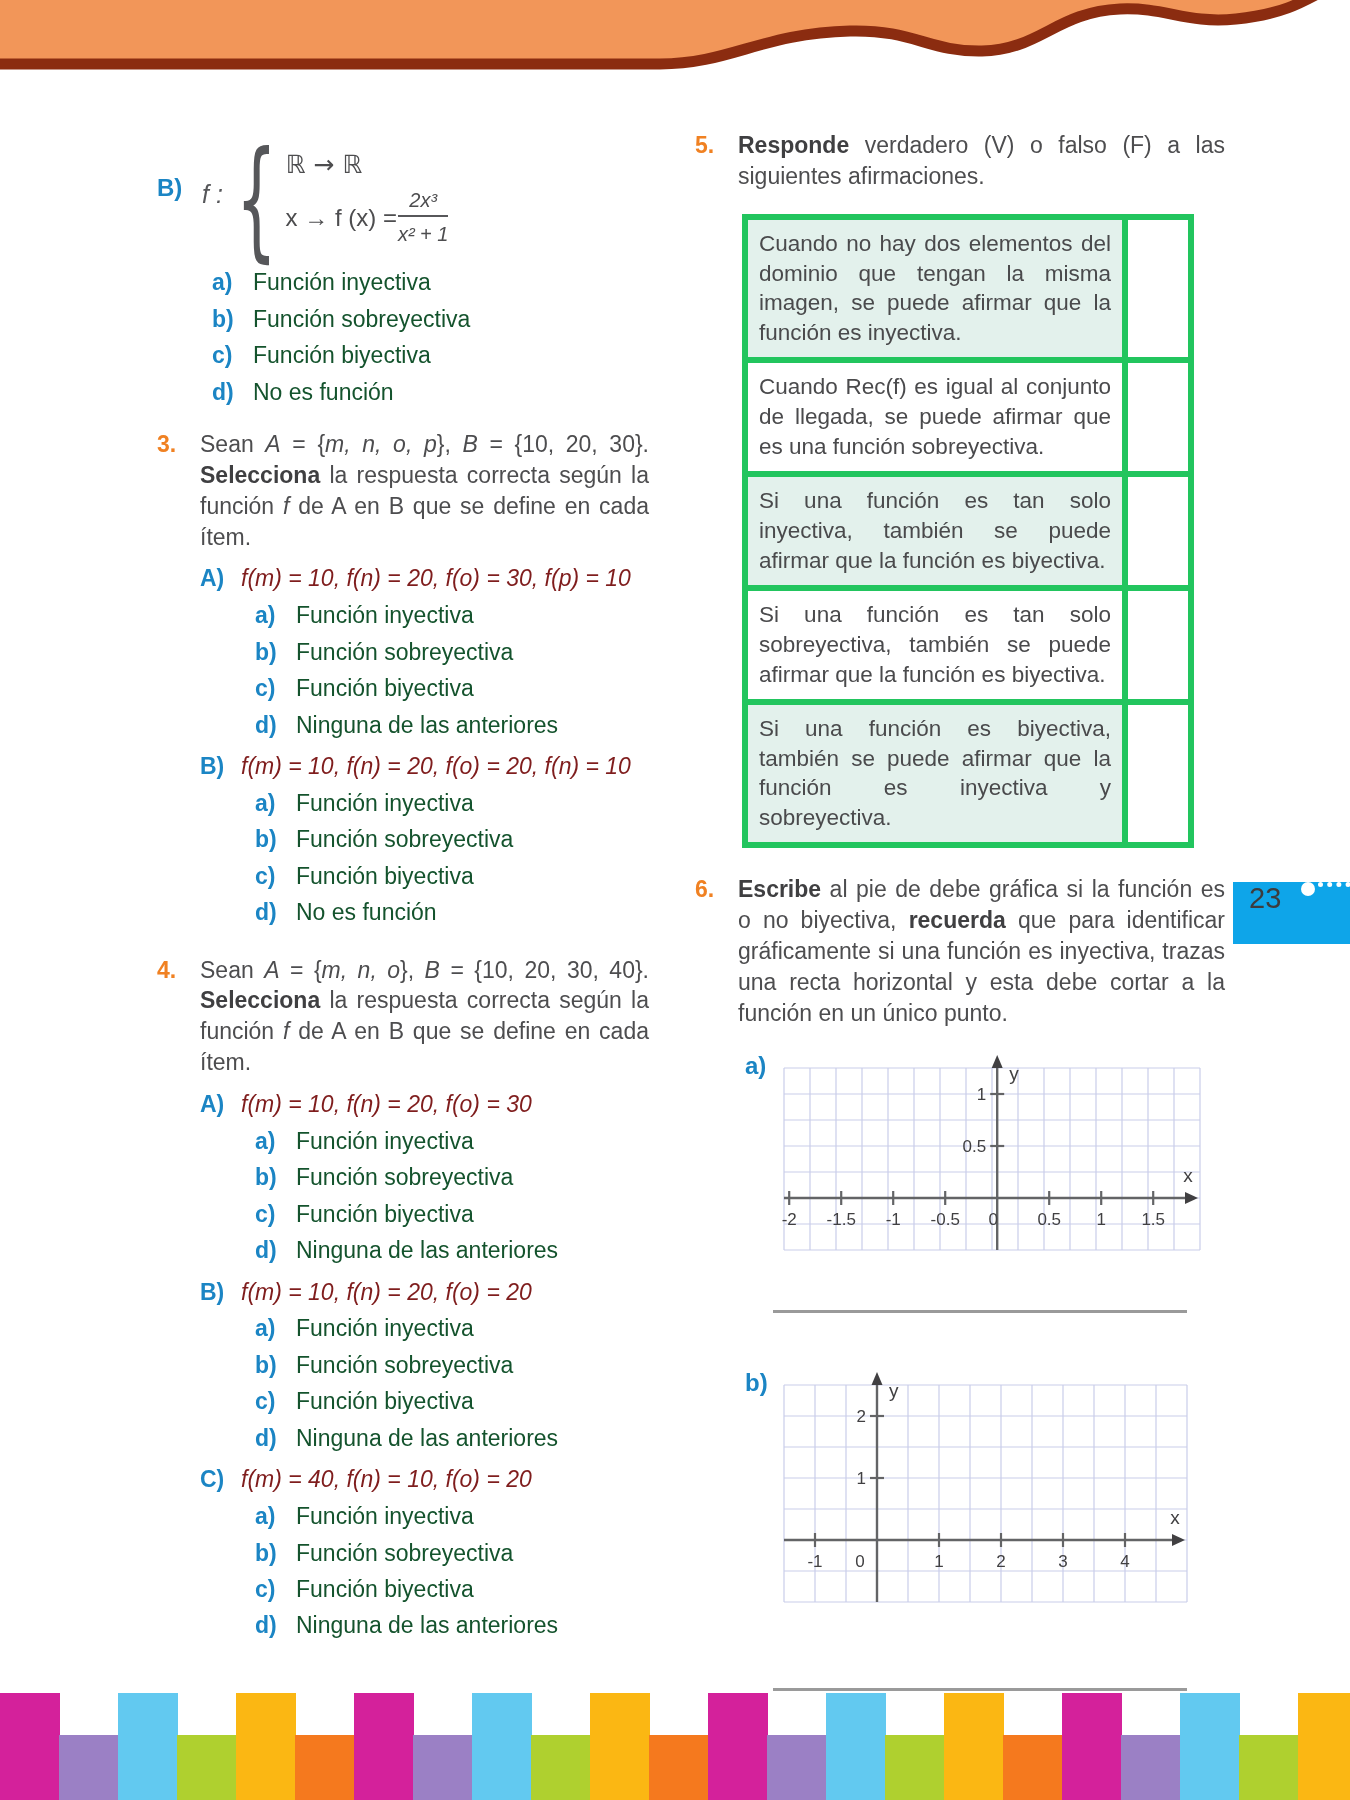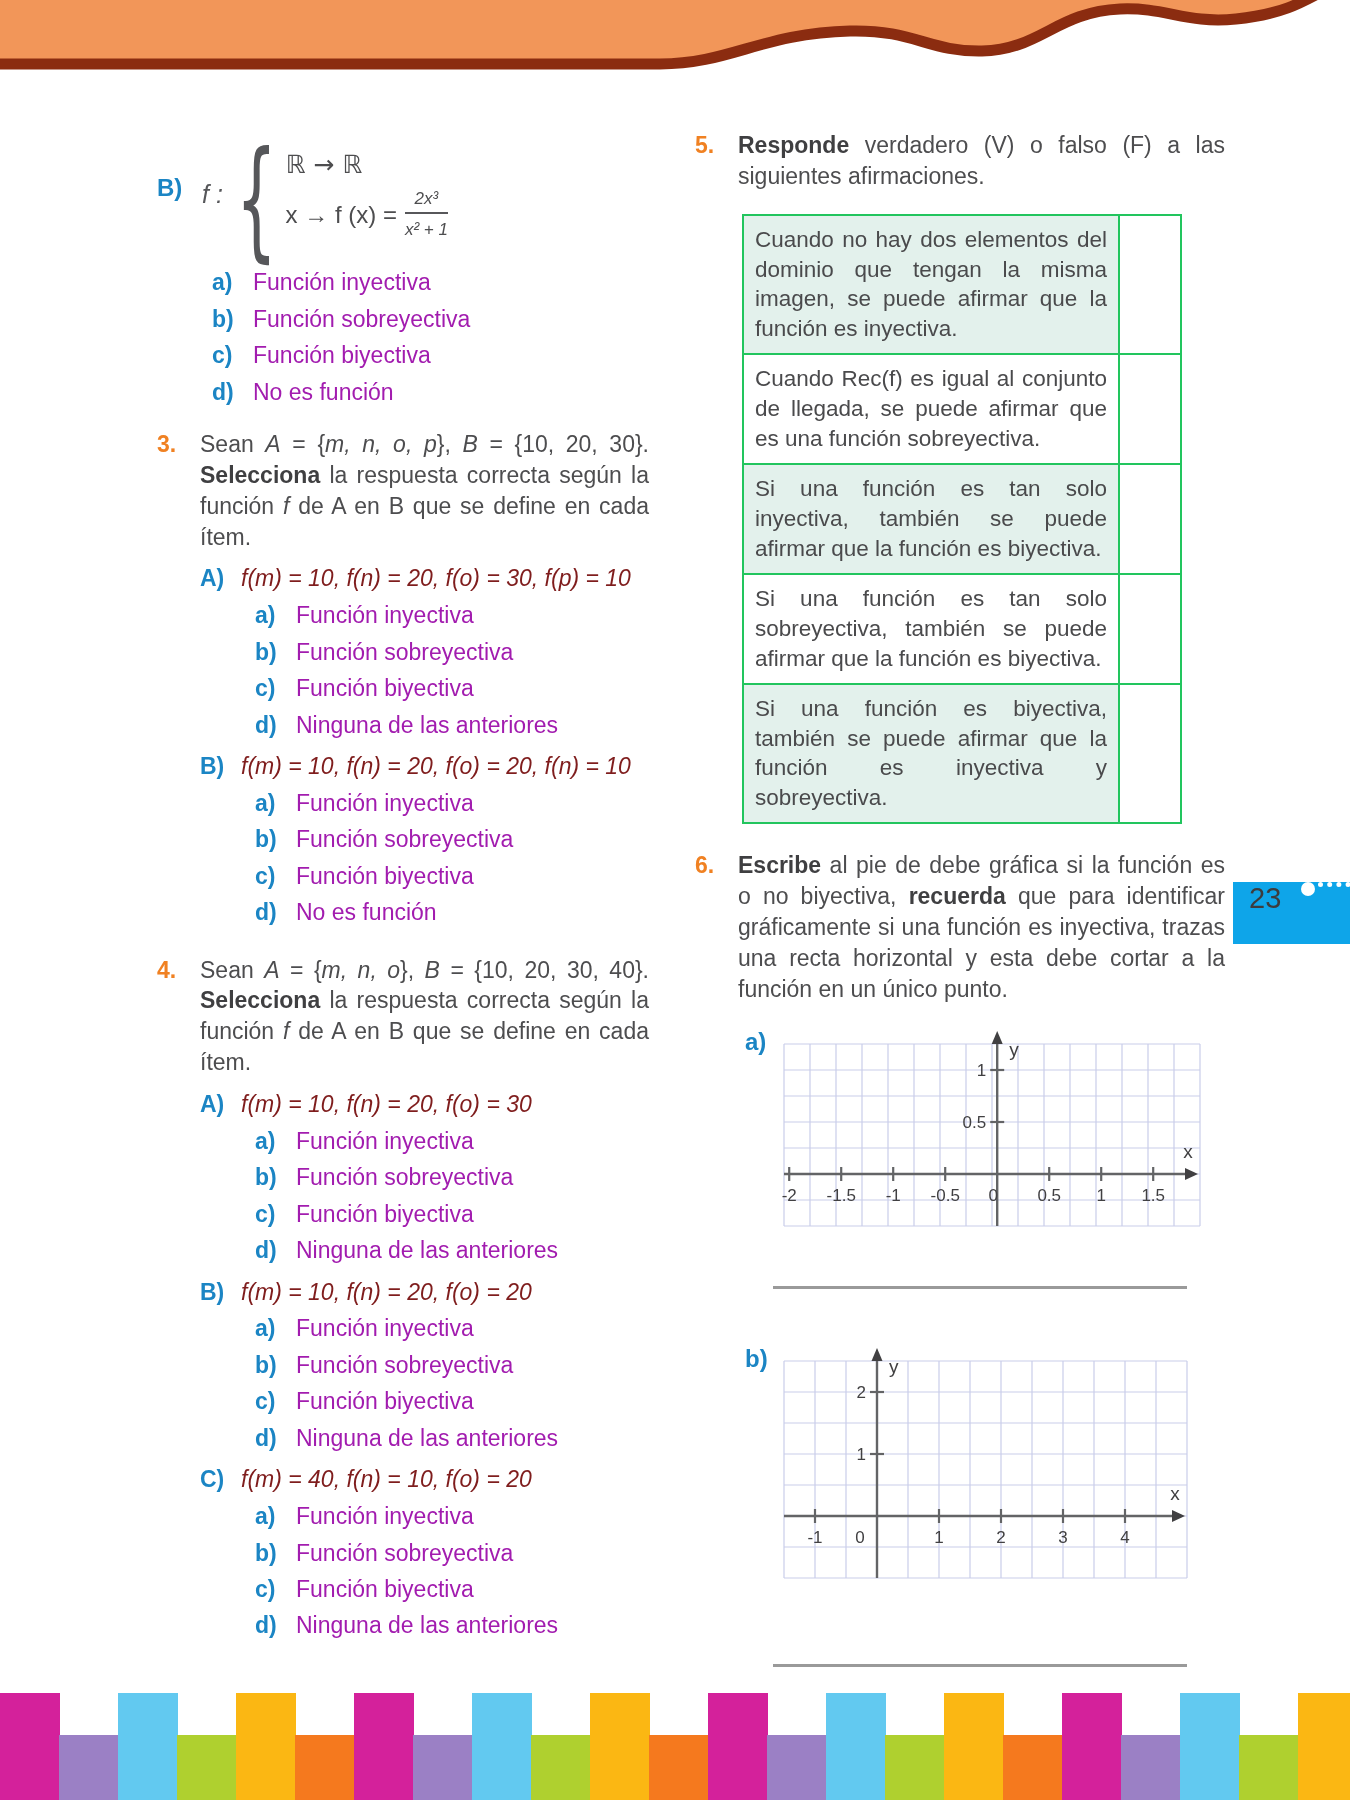--- a/index.html
+++ b/index.html
@@ -9,40 +9,40 @@
   #left-col{position:absolute;left:157px;top:142px;width:492px;}
   #right-col{position:absolute;left:695px;top:130px;width:530px;}
   .para{font-size:23px;line-height:1.34;color:#4d4d4f;text-align:justify;}
   .run-b{font-weight:bold;color:#3f3f41;}
   .run-i{font-style:italic;}
   .qrow{display:flex;}
   .qnum{width:43px;flex:none;color:#f08122;font-weight:bold;font-size:23px;line-height:1.34;}
   .qbody{flex:1;min-width:0;}
   .opt{display:flex;margin:7px 0 7px 55px;font-size:23px;line-height:1.28;}
   .opt-key{width:41px;flex:none;color:#1b85c4;font-weight:bold;}
-  .opt-text{color:#a21caf;}
+  .opt-text{color:#14532d;}
   .part{display:flex;margin:12px 0 2px;font-size:23px;line-height:1.3;}
   .part-label{width:41px;flex:none;color:#1b85c4;font-weight:bold;}
   .part-def{font-style:italic;color:#7f1d1d;}
   
   .fblock{display:flex;margin-bottom:12px;}
   .f-label{width:45px;flex:none;color:#1b85c4;font-weight:bold;font-size:24px;padding-top:32px;}
   .f-fx{font-style:italic;color:#56575a;font-size:25px;padding-top:38px;}
   .f-brace{font-size:130px;line-height:0.88;color:#56575a;transform:scaleX(0.5);
            transform-origin:center;margin:0 -12px 0 -8px;font-family:"DejaVu Sans",sans-serif;}
   .f-lines{padding-top:8px;}
   .f-dom{font-size:25px;color:#4d4d4f;margin:0 0 10px;font-family:"DejaVu Sans","Liberation Sans",sans-serif;}
   .f-map{display:flex;align-items:center;font-size:24px;color:#4d4d4f;}
   .f-map .mi{}
-  .frac{display:inline-block;text-align:center;margin-left:8px;font-size:17px;font-style:italic;color:#4d4d4f;}
+  .frac{display:inline-block;text-align:center;margin-left:1px;font-size:20px;font-style:italic;color:#4d4d4f;}
   .frac .num{display:block;border-bottom:2px solid #57575a;padding:0 6px 3px;}
   .frac .den{display:block;padding-top:6px;}
   
   #tf-table{border-collapse:collapse;margin:22px 0 0 47px;}
-  #tf-table td{border:2px solid #22c55e;}
+  #tf-table td{border:6px solid #22c55e;}
   td.td-s{width:352px;padding:9px 11px;font-size:22.5px;line-height:1.33;color:#4a4a4c;text-align:justify;}
   td.td-a{width:58px;}
   tr.green td.td-s{background:#e3f1ec;}
   
   .graph-row{display:flex;align-items:flex-start;}
   .g-label{width:37px;flex:none;margin-left:50px;color:#1b85c4;font-weight:bold;font-size:24px;}
   .ans-line{height:3px;background:#9a9a9a;width:414px;margin-left:78px;}
   
   #page-tab{position:absolute;left:1233px;top:882px;width:136px;height:62px;background:#0ea5e9;
             display:flex;align-items:flex-start;}

